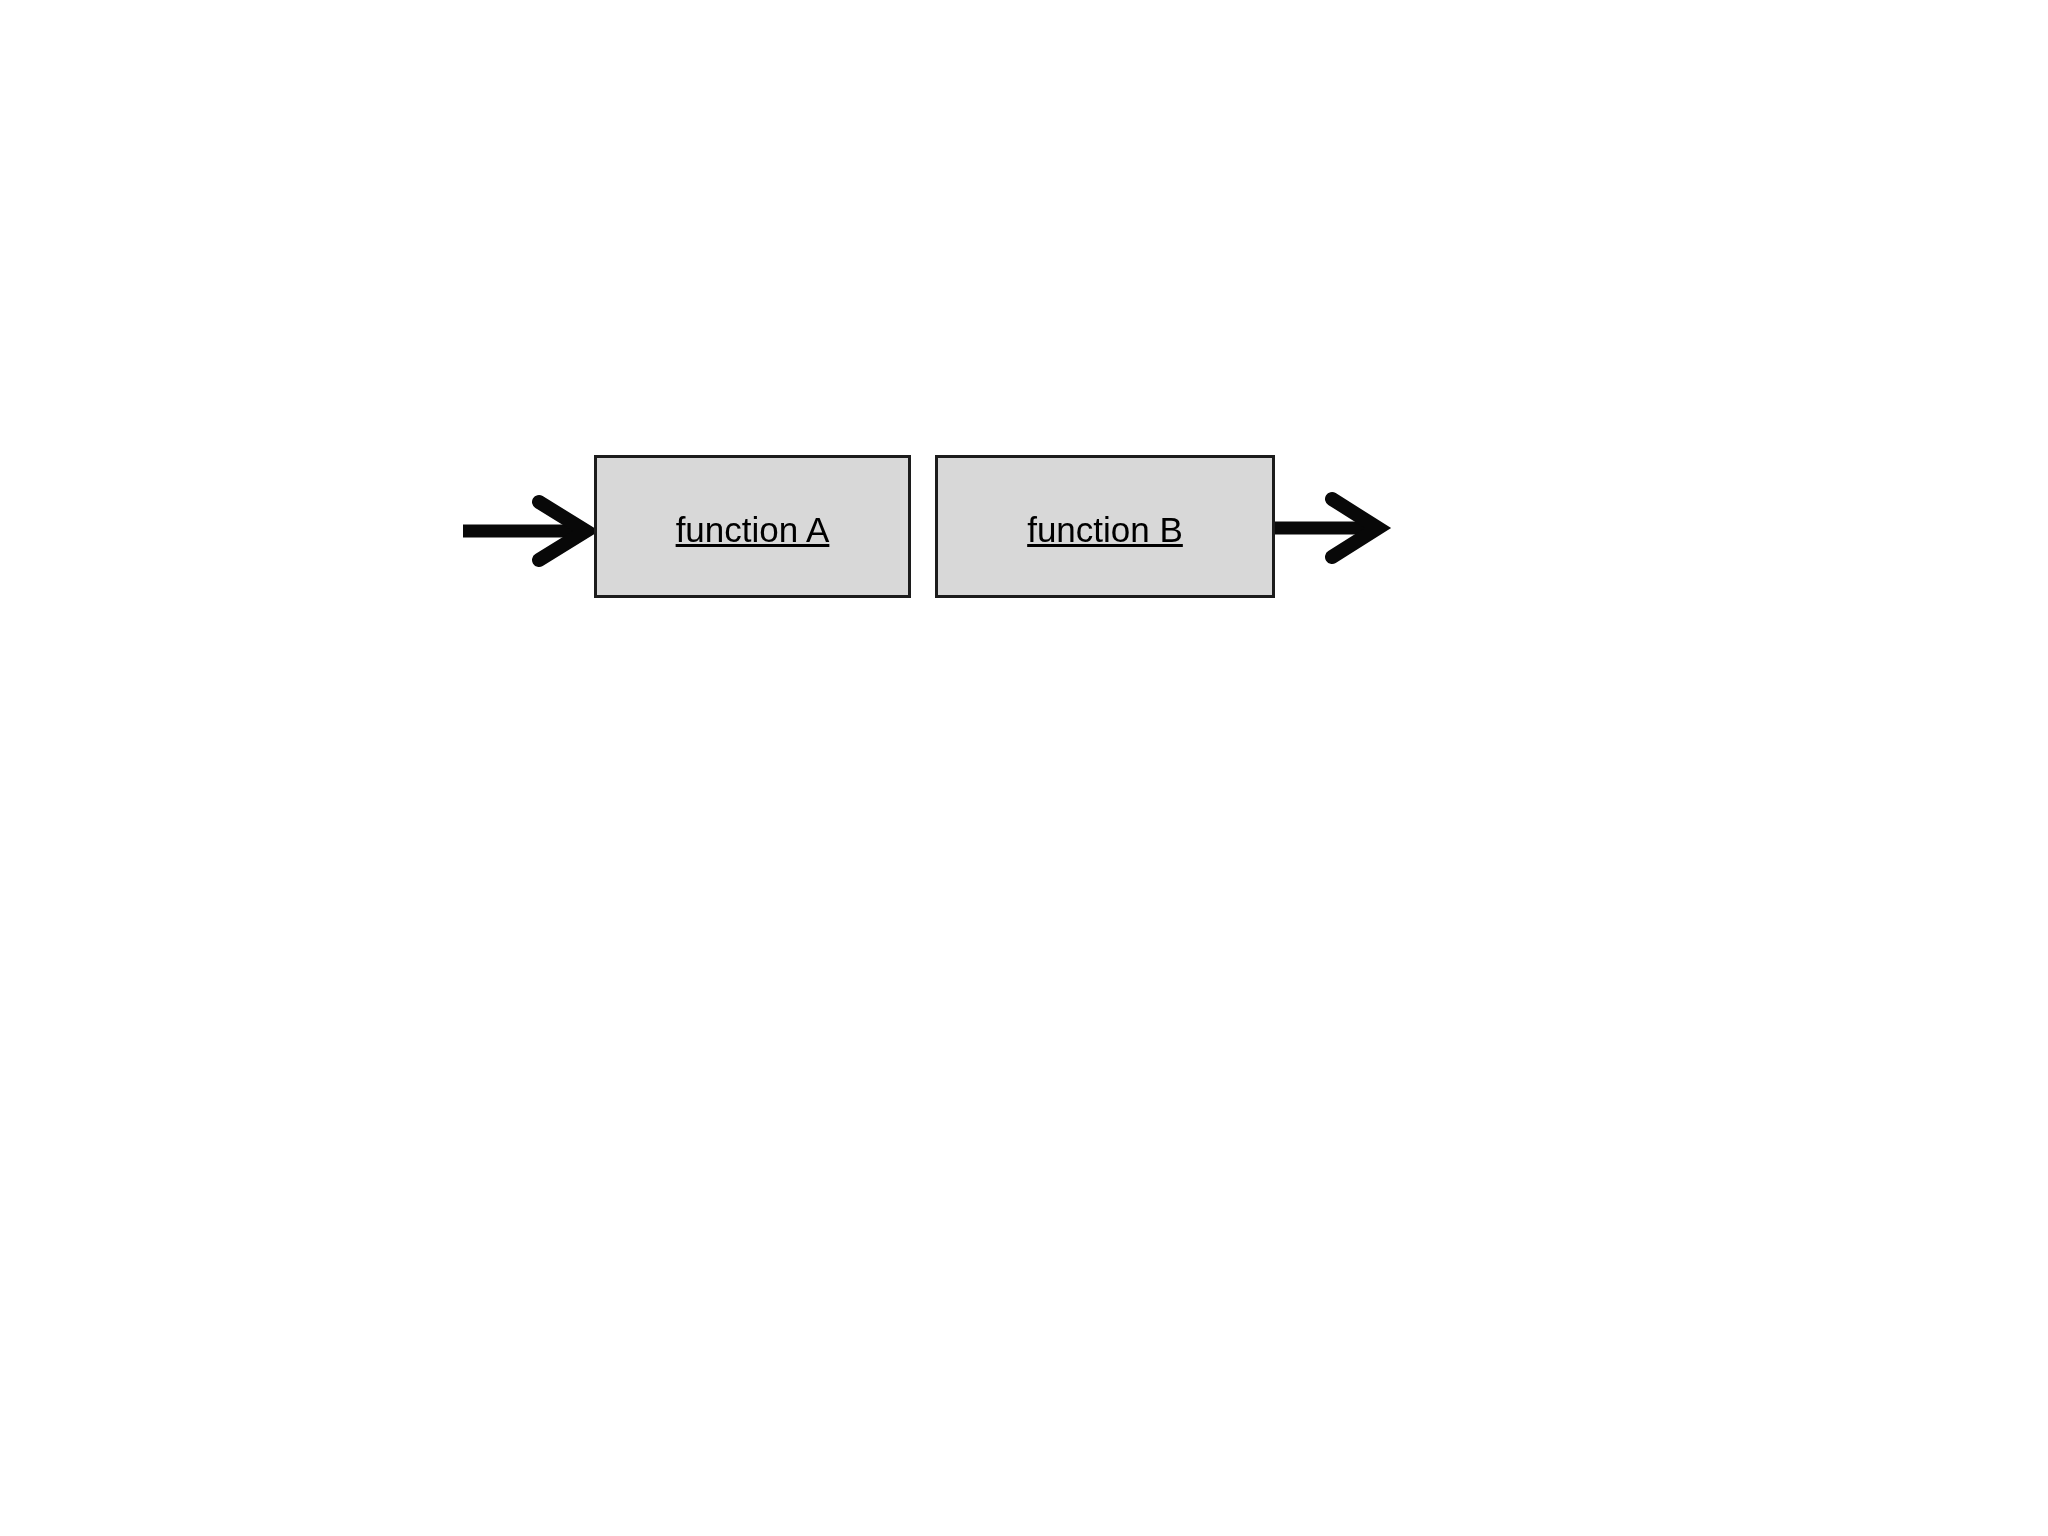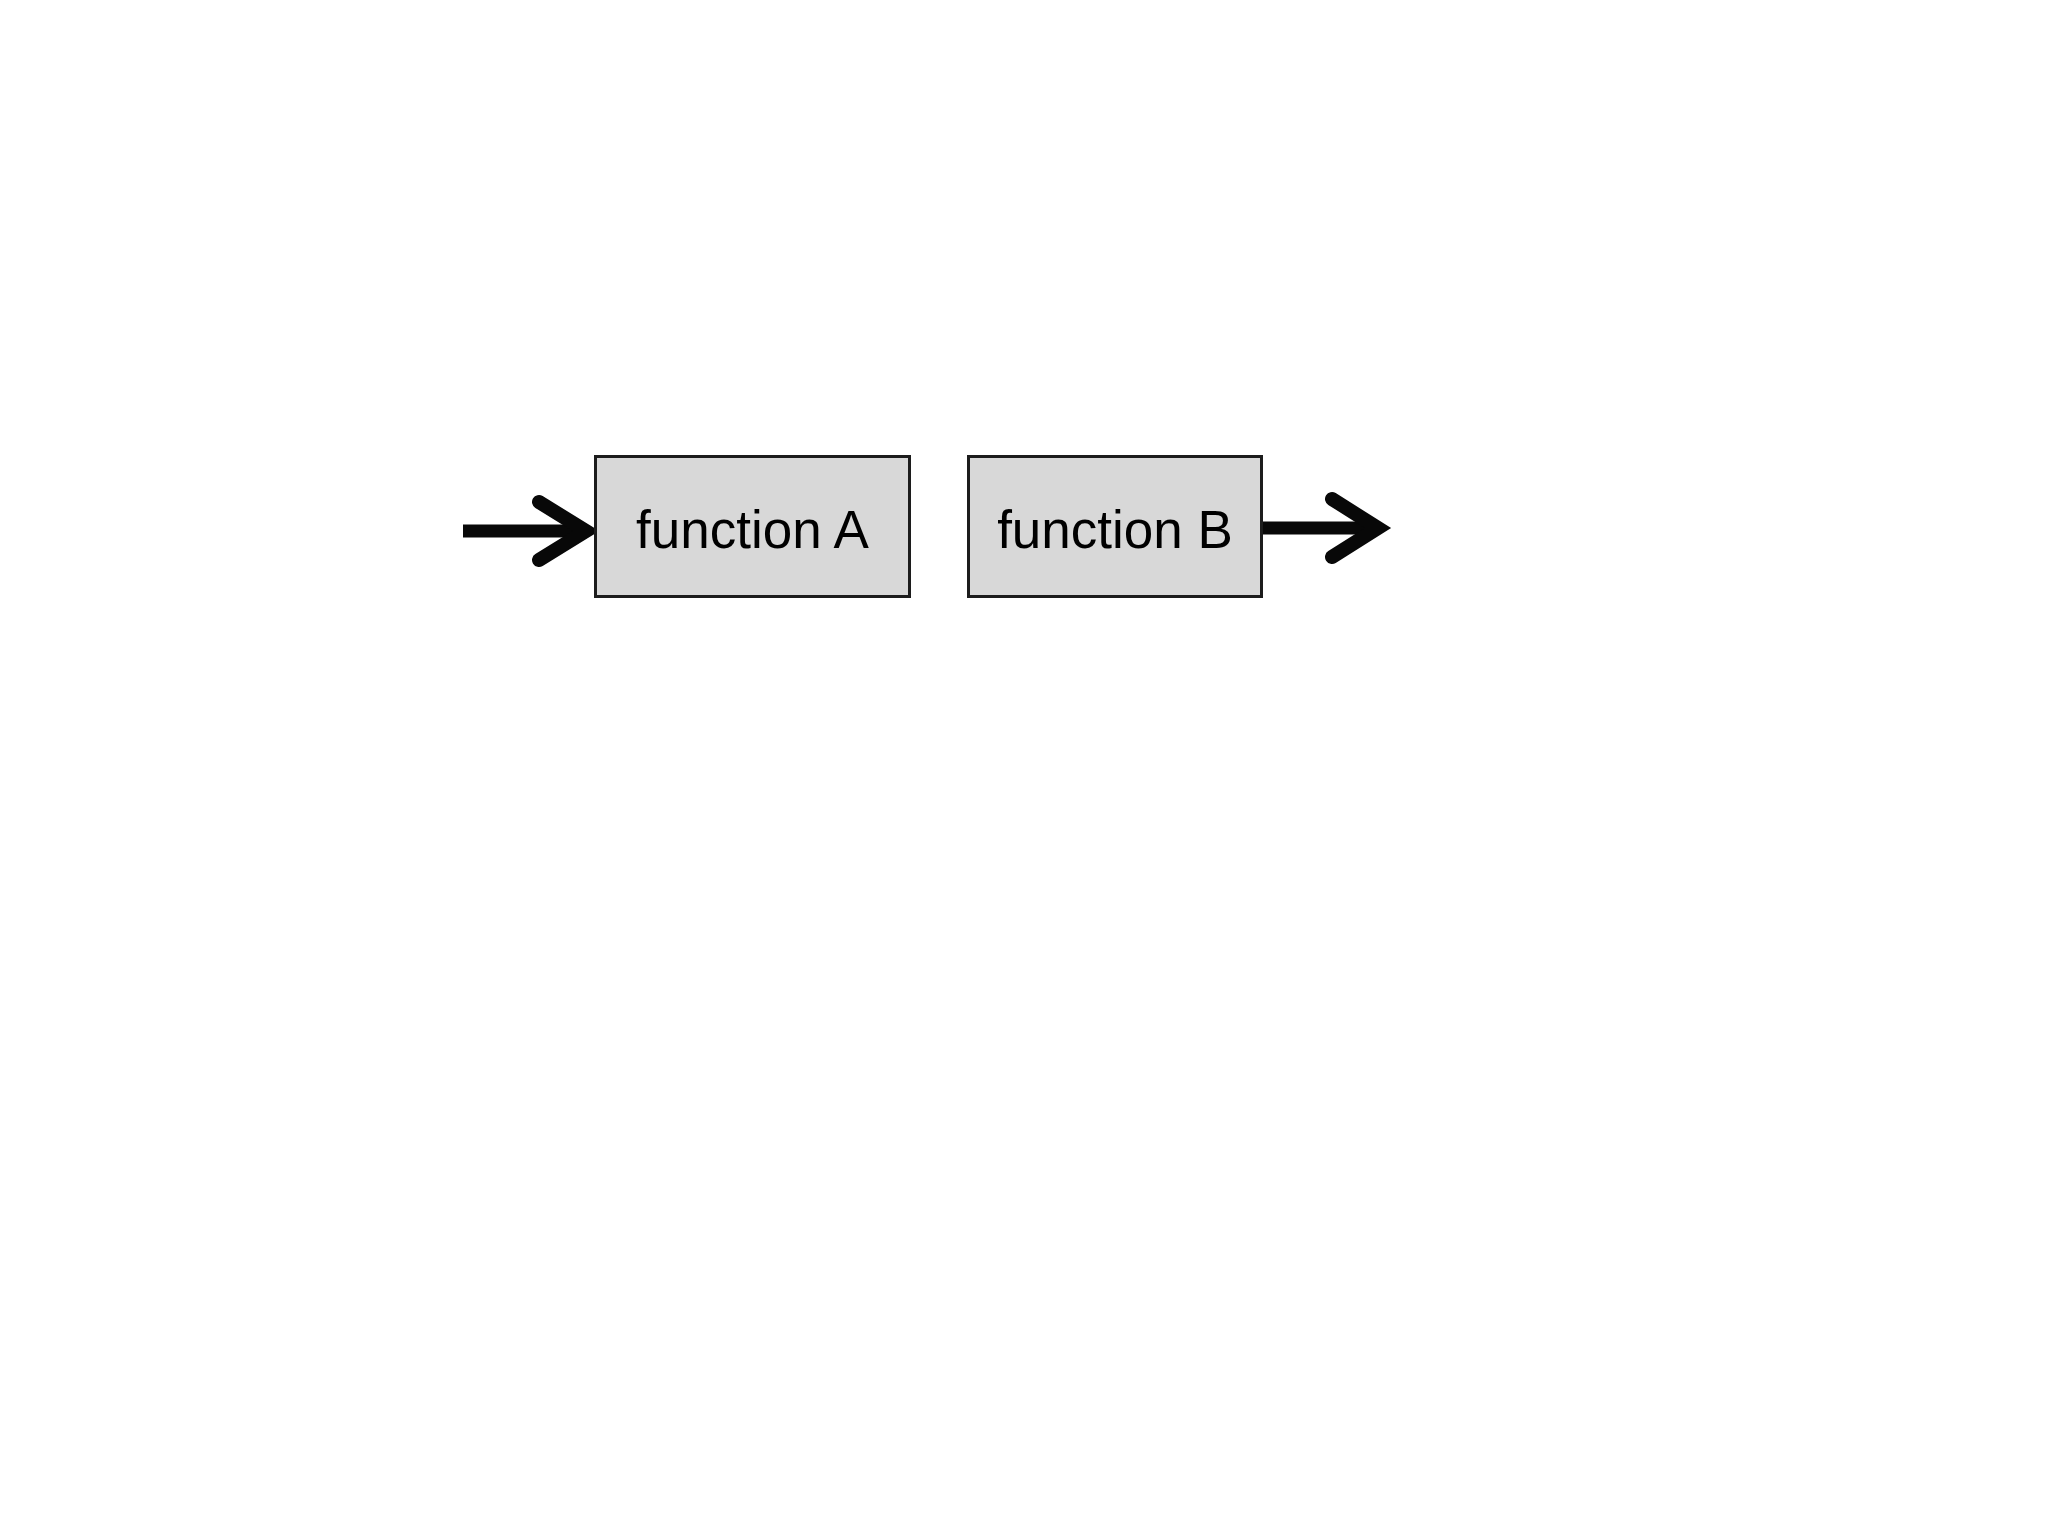--- a/index.html
+++ b/index.html
@@ -43,25 +43,26 @@
     top: 455px;
     height: 143px;
     background: var(--box_fill);
     border: 3px solid var(--box_border);
     display: flex;
     align-items: center;
     justify-content: center;
     padding-top: 6px;
   }
   .node-a { left: 594px; width: 317px; }
-  .node-b { left: 967px; width: 296px; }
+  .node-b { left: 935px; width: 340px; }
   .node-label {
-    font-size: 53px;
+    font-size: 35px;
     color: var(--text);
     white-space: nowrap;
+    text-decoration: underline;
   }
 </style>
 </head>
 <body>
 
 <div class="canvas">
 
   <svg class="arrow-layer" viewBox="0 0 2048 1536" xmlns="http://www.w3.org/2000/svg">
 
     <g>

